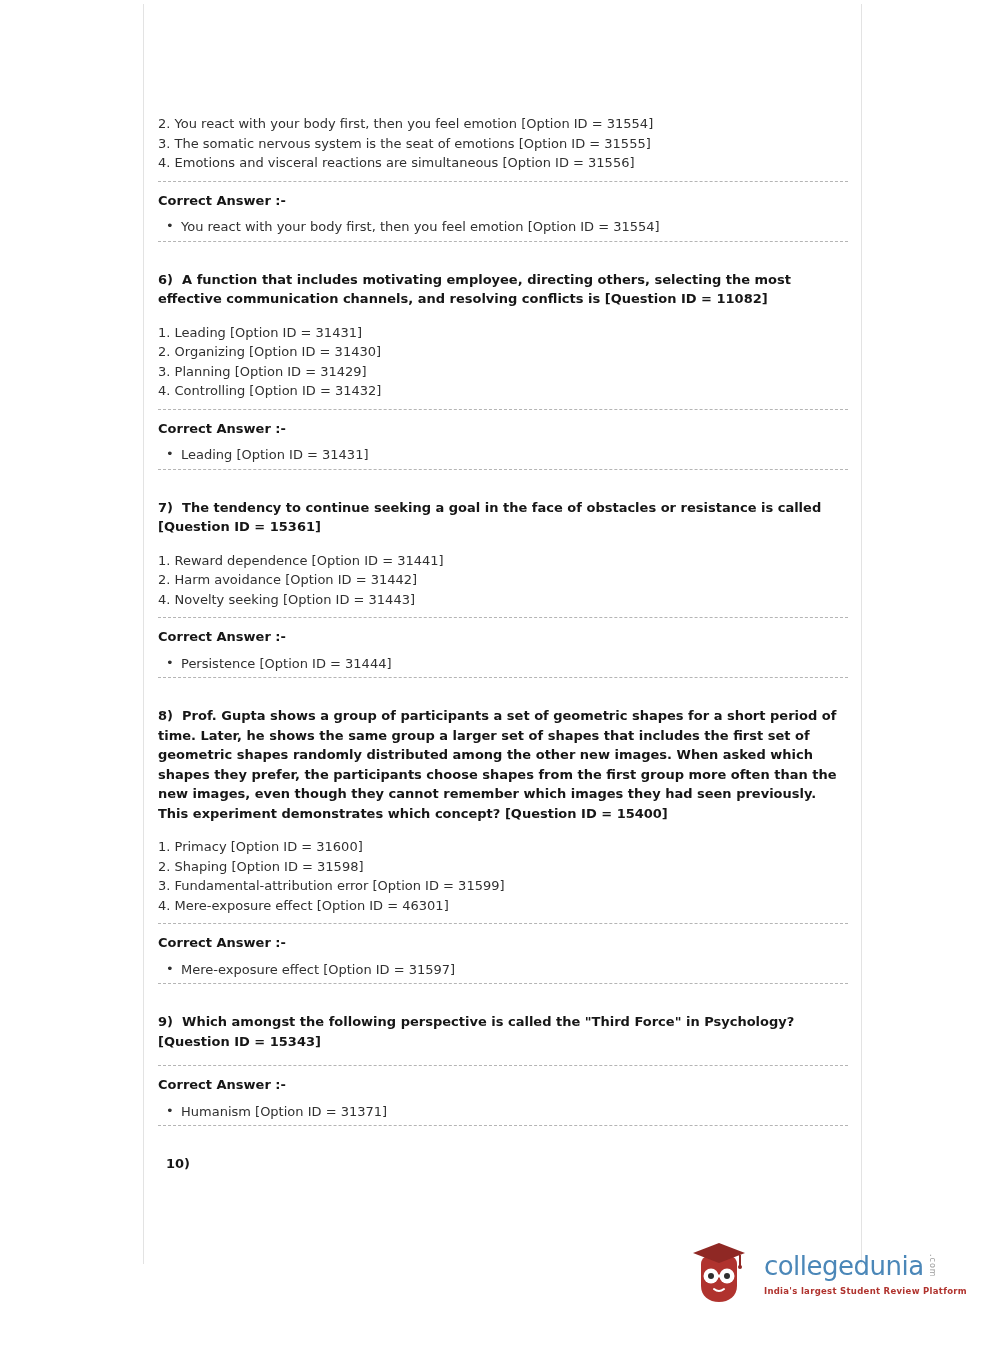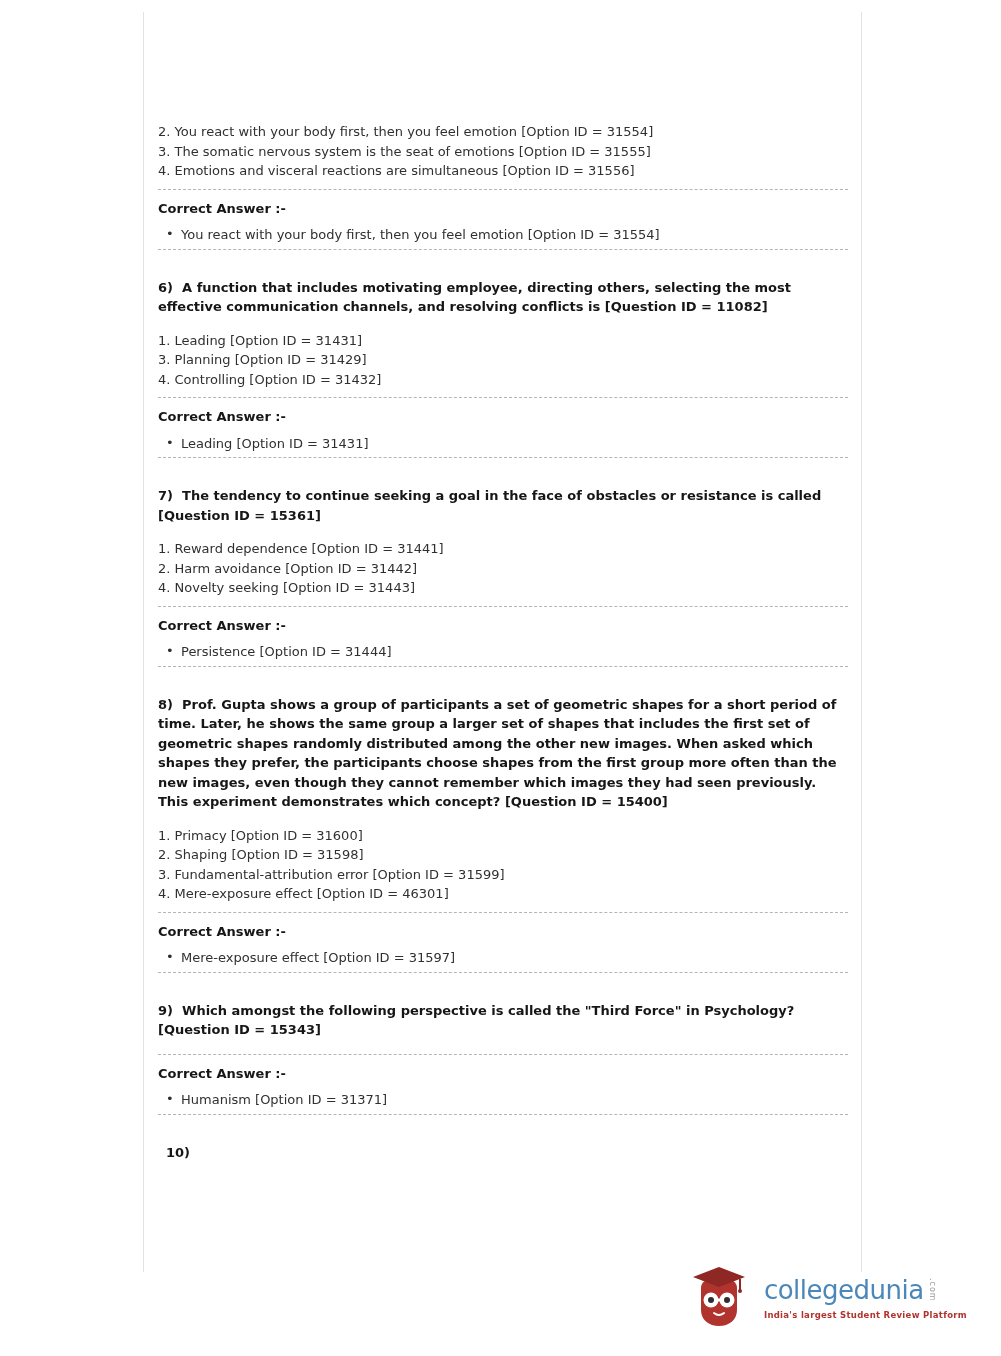--- a/index.html
+++ b/index.html
@@ -11,21 +11,21 @@
     background: #ffffff;
     overflow: hidden;
     font-family: "DejaVu Sans", "Liberation Sans", sans-serif;
     font-size: 13px;
     line-height: 1.5;
     color: #303030;
   }
   .content {
     position: absolute;
     left: 143px;
-    top: 12px;
+    top: 4px;
     width: 719px;
     min-height: 1260px;
     border-left: 1px solid #e3e3e3;
     border-right: 1px solid #e3e3e3;
     padding: 110px 13px 40px 14px;
   }
   .question {
     margin: 0 0 14px 0;
     font-weight: bold;
     color: #161616;
@@ -59,21 +59,21 @@
   }
   .next-question {
     margin: 8px;
     font-weight: bold;
     color: #161616;
     white-space: pre-wrap;
   }
   .footer-logo {
     position: absolute;
     right: 34px;
-    bottom: 24px;
+    bottom: 48px;
     display: flex;
     align-items: center;
     gap: 18px;
   }
   .brand-block { display: flex; flex-direction: column; }
   .brand-row { display: flex; align-items: flex-start; }
   .brand-name {
     font-size: 26px;
     line-height: 1.1;
     color: #4b87b8;
@@ -110,20 +110,21 @@
       <div class="answer-section">
         <p class="answer-label">Correct Answer :-</p>
         <p class="answer-item">You react with your body first, then you feel emotion [Option ID = 31554]</p>
       </div>
     </section>
 
     <section>
       <p class="question">6)  A function that includes motivating employee, directing others, selecting the most effective communication channels, and resolving conflicts is [Question ID = 11082]</p>
       <div class="options">
         <p class="option">1. Leading [Option ID = 31431]</p>
+        <p class="option">2. Organizing [Option ID = 31430]</p>
         <p class="option">3. Planning [Option ID = 31429]</p>
         <p class="option">4. Controlling [Option ID = 31432]</p>
       </div>
       <div class="answer-section">
         <p class="answer-label">Correct Answer :-</p>
         <p class="answer-item">Leading [Option ID = 31431]</p>
       </div>
     </section>
 
     <section>

